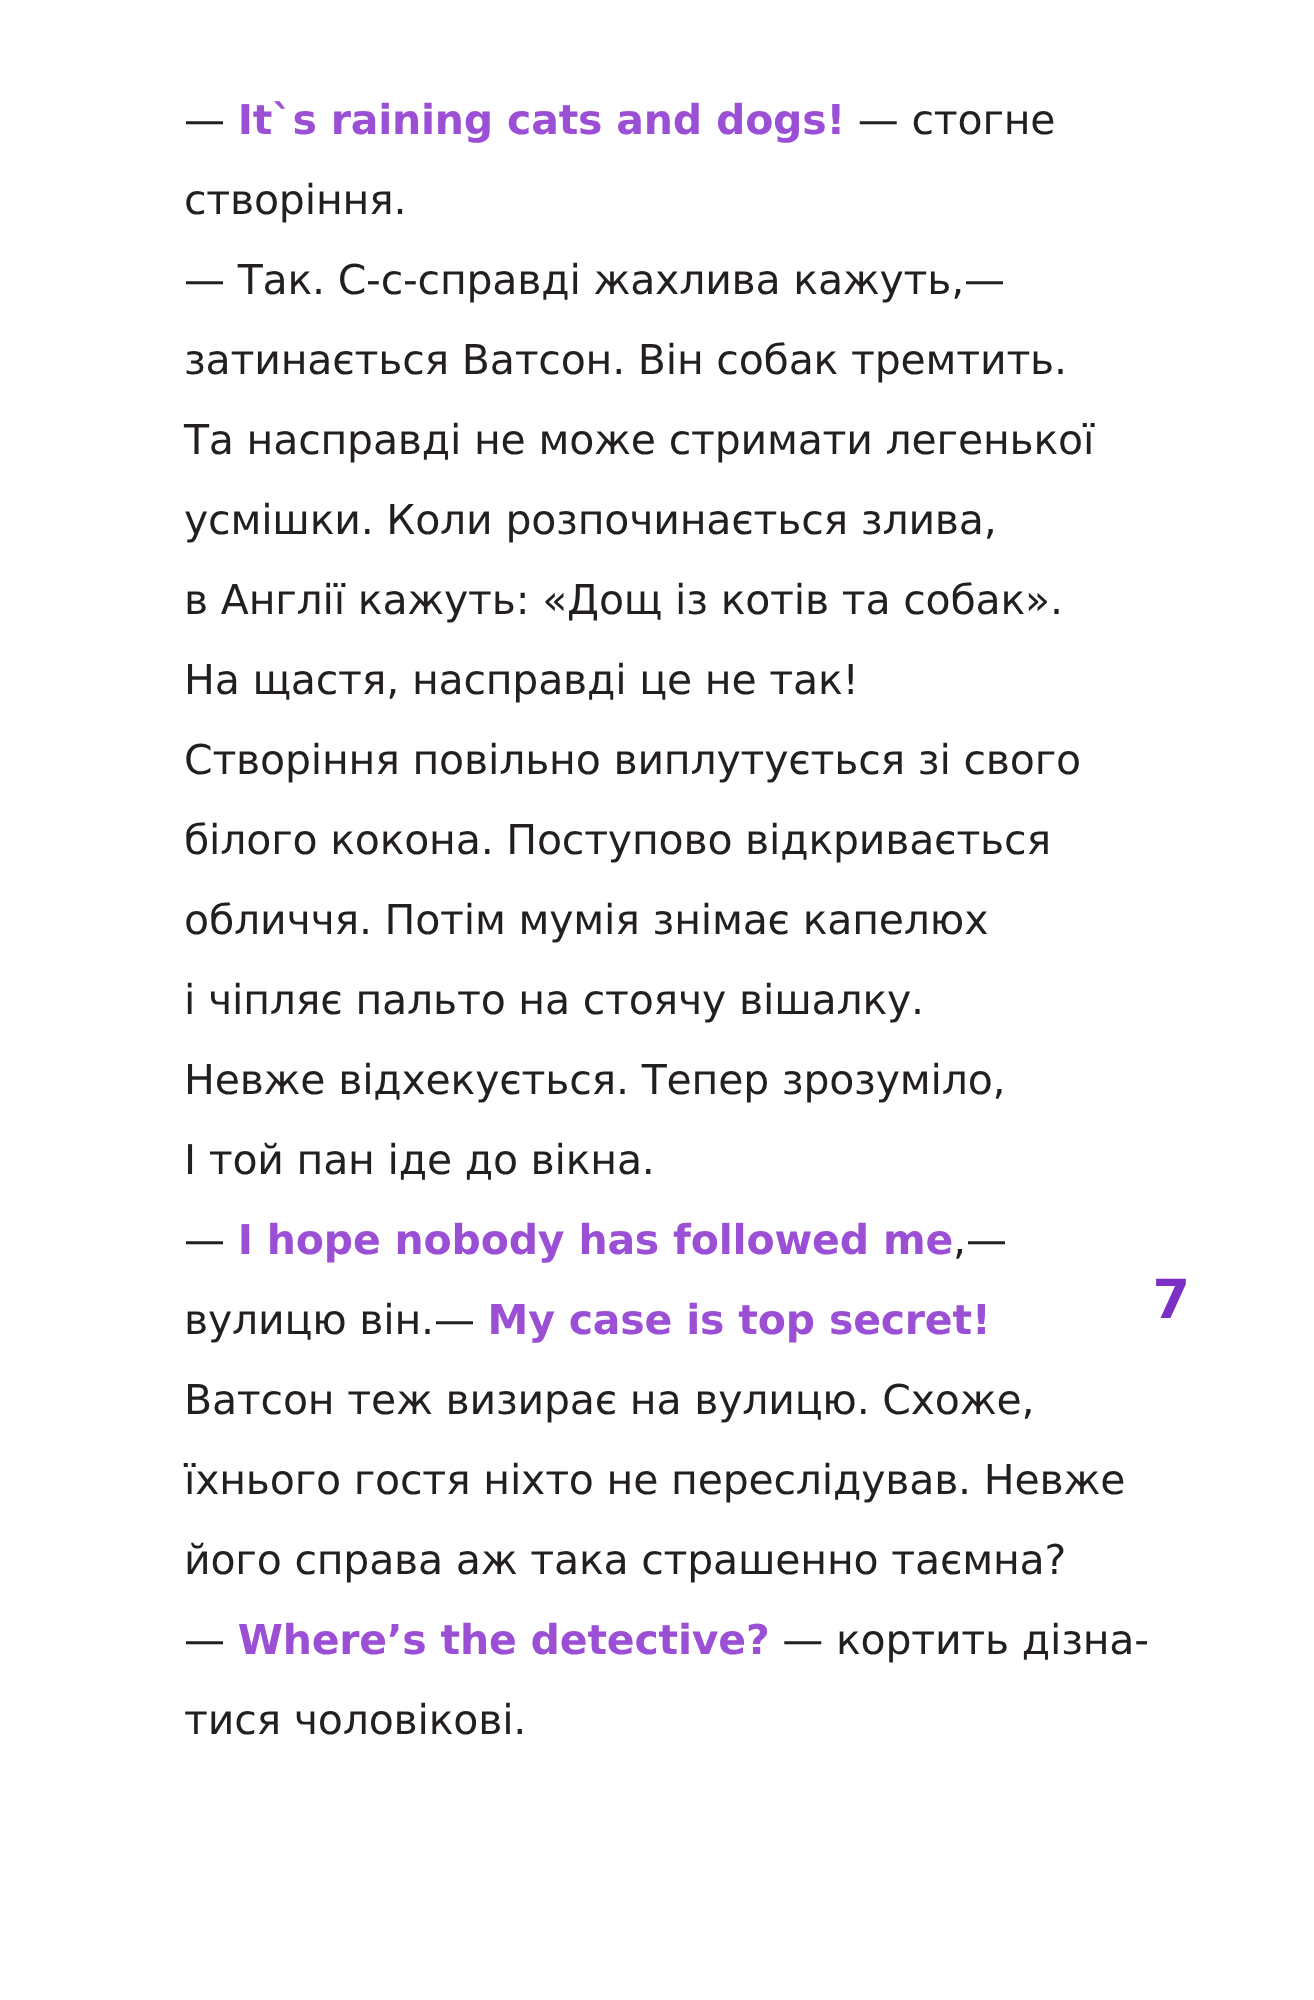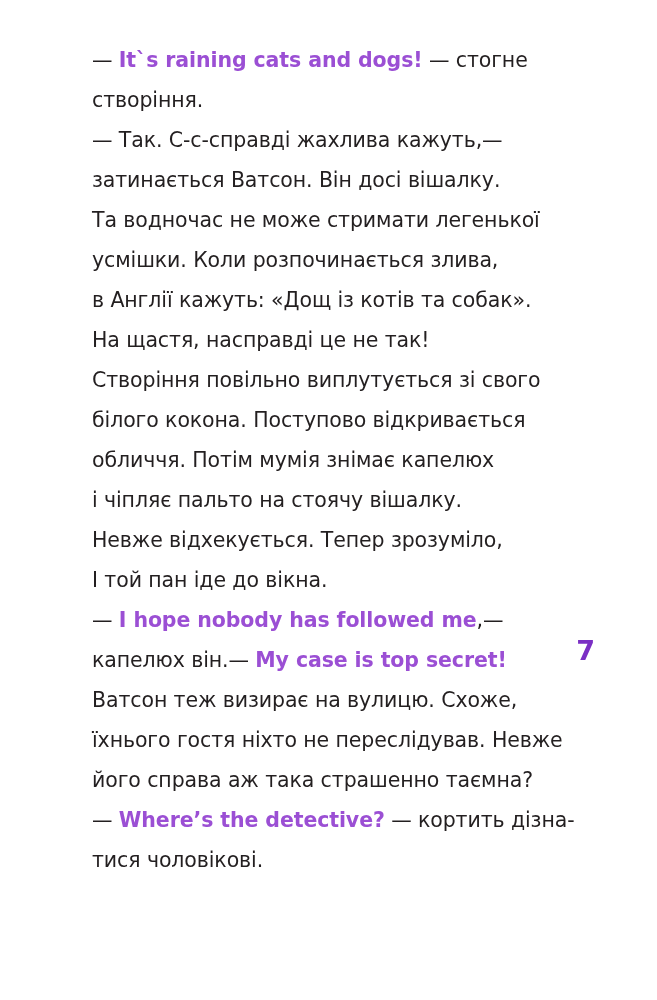--- a/index.html
+++ b/index.html
@@ -47,33 +47,33 @@
   }
 </style>
 </head>
 <body>
 
 <div class="page">
   <div class="text-body" id="body-text">
       <div class="line"><span class="dash">— </span><span class="en">It`s raining cats and dogs!</span><span class="dash"> — стогне</span></div>
       <div class="line"><span class="dash">створіння.</span></div>
       <div class="line"><span class="dash">— Так. С-с-справді жахлива кажуть,—</span></div>
-      <div class="line"><span class="dash">затинається Ватсон. Він досі вішалку.</span></div>
-      <div class="line"><span class="dash">Та водночас не може стримати легенької</span></div>
+      <div class="line"><span class="dash">затинається Ватсон. Він собак тремтить.</span></div>
+      <div class="line"><span class="dash">Та насправді не може стримати легенької</span></div>
       <div class="line"><span class="dash">усмішки. Коли розпочинається злива,</span></div>
       <div class="line"><span class="dash">в Англії кажуть: «Дощ із котів та собак».</span></div>
       <div class="line"><span class="dash">На щастя, насправді це не так!</span></div>
       <div class="line"><span class="dash">Створіння повільно виплутується зі свого</span></div>
       <div class="line"><span class="dash">білого кокона. Поступово відкривається</span></div>
       <div class="line"><span class="dash">обличчя. Потім мумія знімає капелюх</span></div>
       <div class="line"><span class="dash">і чіпляє пальто на стоячу вішалку.</span></div>
       <div class="line"><span class="dash">Невже відхекується. Тепер зрозуміло,</span></div>
       <div class="line"><span class="dash">І той пан іде до вікна.</span></div>
       <div class="line"><span class="dash">— </span><span class="en">I hope nobody has followed me</span><span class="dash">,—</span></div>
-      <div class="line"><span class="dash">капелюх він.— </span><span class="en">My case is top secret!</span></div>
+      <div class="line"><span class="dash">вулицю він.— </span><span class="en">My case is top secret!</span></div>
       <div class="line"><span class="dash">Ватсон теж визирає на вулицю. Схоже,</span></div>
       <div class="line"><span class="dash">їхнього гостя ніхто не переслідував. Невже</span></div>
       <div class="line"><span class="dash">його справа аж така страшенно таємна?</span></div>
       <div class="line"><span class="dash">— </span><span class="en">Where’s the detective?</span><span class="dash"> — кортить дізна-</span></div>
       <div class="line"><span class="dash">тися чоловікові.</span></div>
     </div>
   <div class="page-number">7</div>
 </div>
 
 </body></html>

